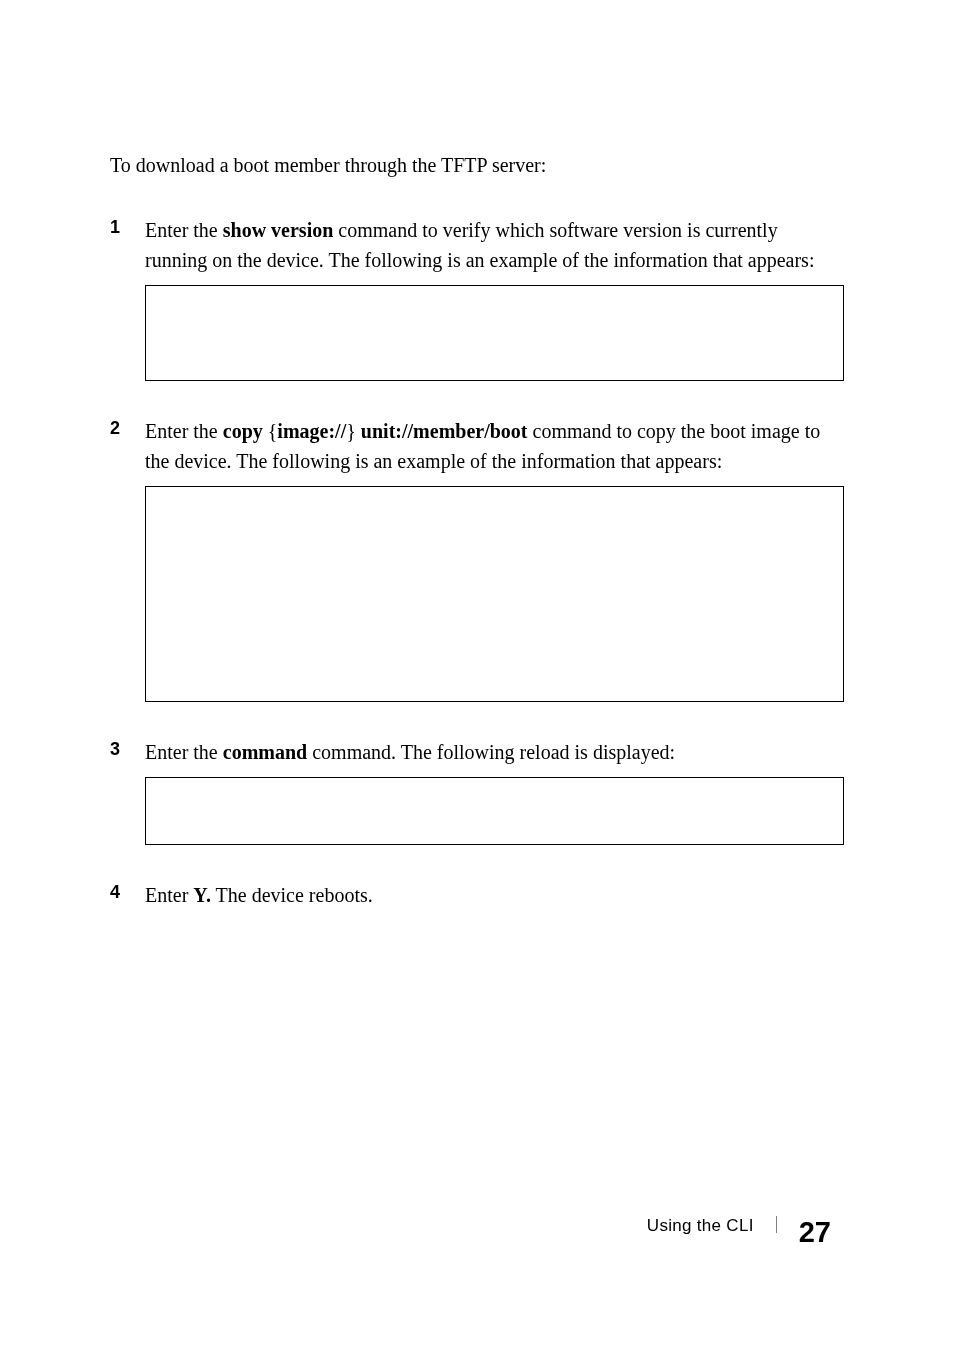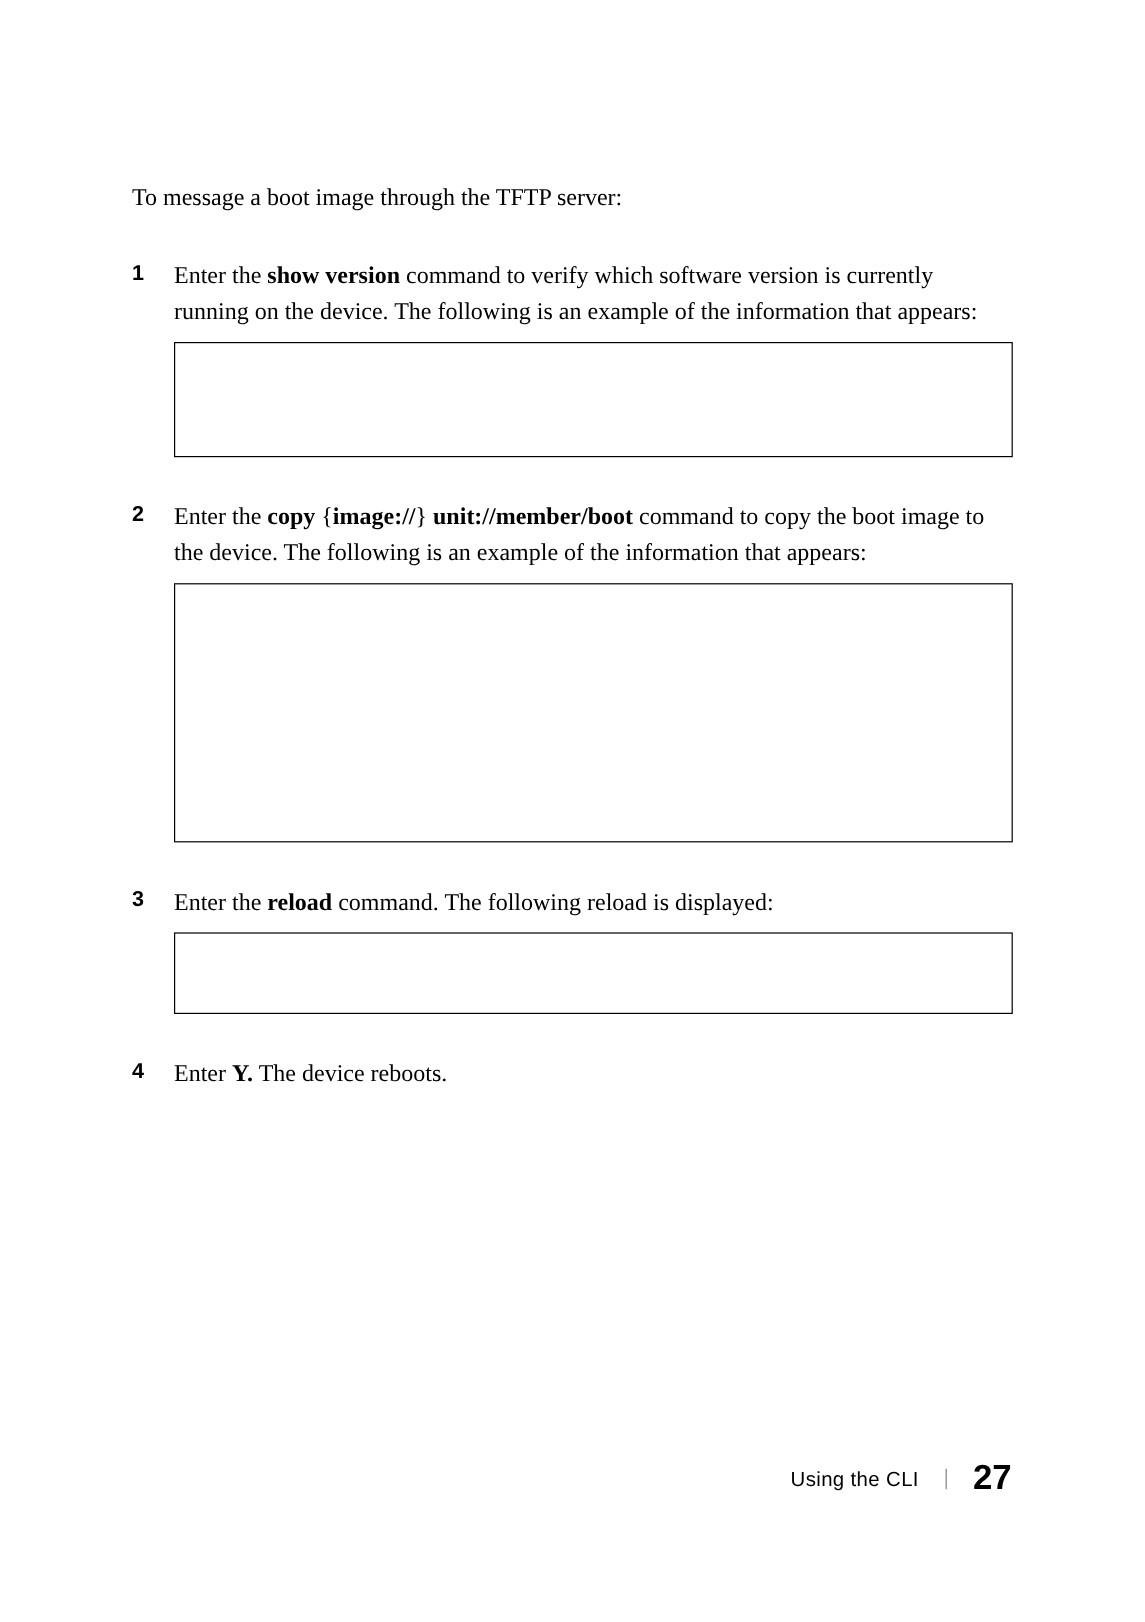--- a/index.html
+++ b/index.html
@@ -58,23 +58,22 @@
     }
     .code-box-2 {
       height: 216px;
     }
     .code-box-3 {
       height: 68px;
     }
     .footer {
       position: absolute;
       bottom: 103px;
-      right: 111px;
+      right: 123px;
       display: flex;
-      align-items: center;
       font-family: Arial, Helvetica, sans-serif;
     }
     .footer-title {
       font-size: 17px;
       letter-spacing: 0.3px;
     }
     .footer-divider {
       margin: 0 22px;
       width: 1px;
       height: 17px;
@@ -85,21 +84,21 @@
       font-size: 29px;
       font-weight: bold;
     }
     .brace {
       font-family: Georgia, serif;
     }
   </style>
 </head>
 <body>
 
-<p class="intro-text">To message a boot image through the TFTP server:</p>
+<p class="intro-text">To download a boot member through the TFTP server:</p>
 
 <ol class="step-list">
   <li class="step-item">
     <span class="step-number">1</span>
     <p class="step-text">
       <span>Enter the </span><span class="bold">show version</span><span> command to verify which software version is currently running on the device. The following is an example of the information that appears:</span>
     </p>
     <div class="code-box code-box-1"></div>
   </li>
 
@@ -107,21 +106,21 @@
     <span class="step-number">2</span>
     <p class="step-text">
       <span>Enter the </span><span class="bold">copy </span><span class="brace">{</span><span class="bold">image://</span><span class="brace">}</span><span class="bold"> unit://</span><span class="bold">member/boot</span><span> command to copy the boot image to the device. The following is an example of the information that appears:</span>
     </p>
     <div class="code-box code-box-2"></div>
   </li>
 
   <li class="step-item">
     <span class="step-number">3</span>
     <p class="step-text">
-      <span>Enter the  </span><span class="bold">reload</span><span>  command. The following reload is displayed:</span>
+      <span>Enter the  </span><span class="bold">command</span><span>  command. The following reload is displayed:</span>
     </p>
     <div class="code-box code-box-3"></div>
   </li>
 
   <li class="step-item">
     <span class="step-number">4</span>
     <p class="step-text">
       <span>Enter </span><span class="bold">Y.</span><span> The device reboots.</span>
     </p>
   </li>

